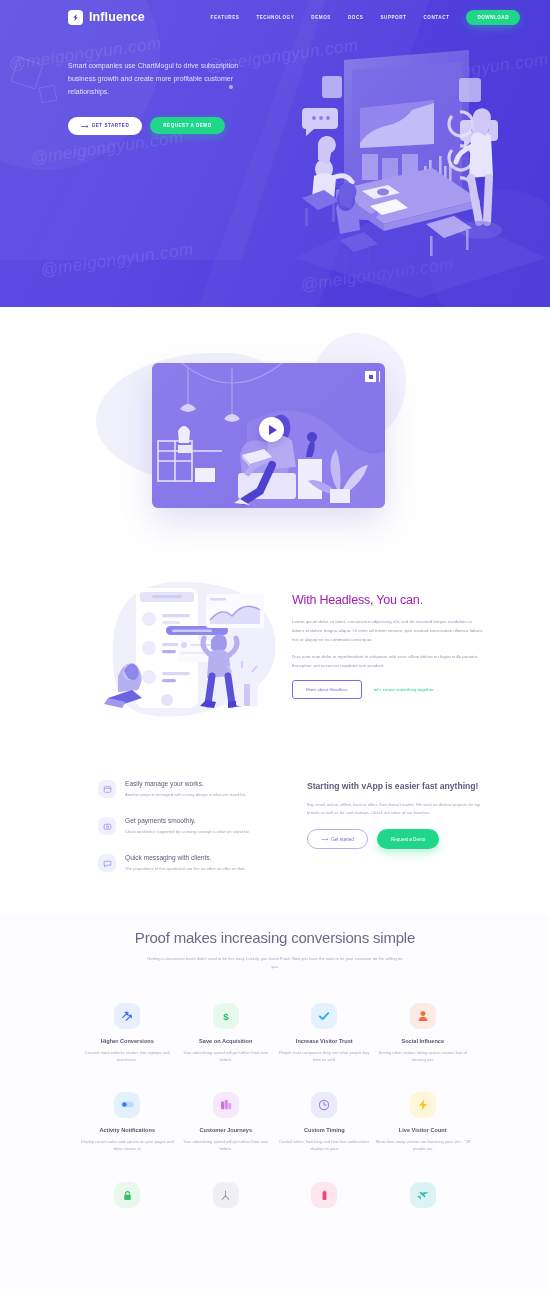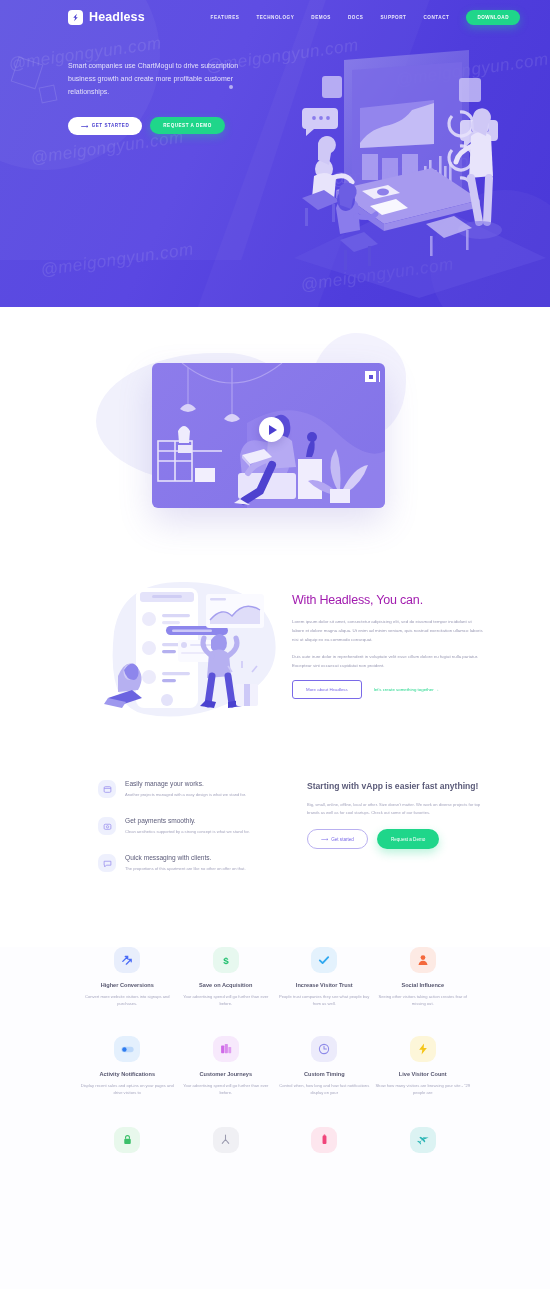--- a/index.html
+++ b/index.html
@@ -213,21 +213,21 @@
   <div class="wm" style="left:40px; top:250px;">@meigongyun.com</div>
   <div class="wm" style="left:300px;top:265px;">@meigongyun.com</div>
 
   <nav class="nav">
     <div class="brand">
       <span class="brand-badge">
         <svg width="9" height="9" viewBox="0 0 16 16">
           <path d="M10.5 1.5 L4 8.5 L7.5 8.5 L5.5 14.5 L12 7.5 L8.5 7.5 Z" fill="#4a3fd0"></path>
         </svg>
       </span>
-      <span class="brand-name">Headless</span>
+      <span class="brand-name">Influence</span>
     </div>
     <div class="nav-links">
       <a class="nav-link" href="#">FEATURES</a>
       <a class="nav-link" href="#">TECHNOLOGY</a>
       <a class="nav-link" href="#">DEMOS</a>
       <a class="nav-link" href="#">DOCS</a>
       <a class="nav-link" href="#">SUPPORT</a>
       <a class="nav-link" href="#">CONTACT</a>
       <button class="nav-cta">DOWNLOAD</button>
     </div>
@@ -498,20 +498,24 @@
   <div class="start-btns">
     <button class="btn-ghost">
       <span class="arr">⟶</span>
       <span>Get started</span>
     </button>
     <button class="btn-green-sm">Request a Demo</button>
   </div>
 </div>
 
 <section class="sec-proof">
+  <div class="proof-head">
+    <h2 class="proof-title">Proof makes increasing conversions simple</h2>
+    <p class="proof-sub">Getting a conversion boost didn't used to be this easy. Luckily, you found Proof. Now you have the tools to let your customer do the selling for you.</p>
+  </div>
 
   <div class="grid">
 
     <div class="card">
       <span class="card-ico" style="background:#e8eefc">
         <svg width="14" height="14" viewBox="0 0 20 20" fill="none" stroke="#4a6cf7" stroke-width="1.8" stroke-linecap="round">
           <path d="M4 12 L11 5 M7.5 5 H11 V8.5"></path>
             <path d="M9 16 L16 9 M12.5 9 H16 V12.5"></path>
         </svg>
       </span>

